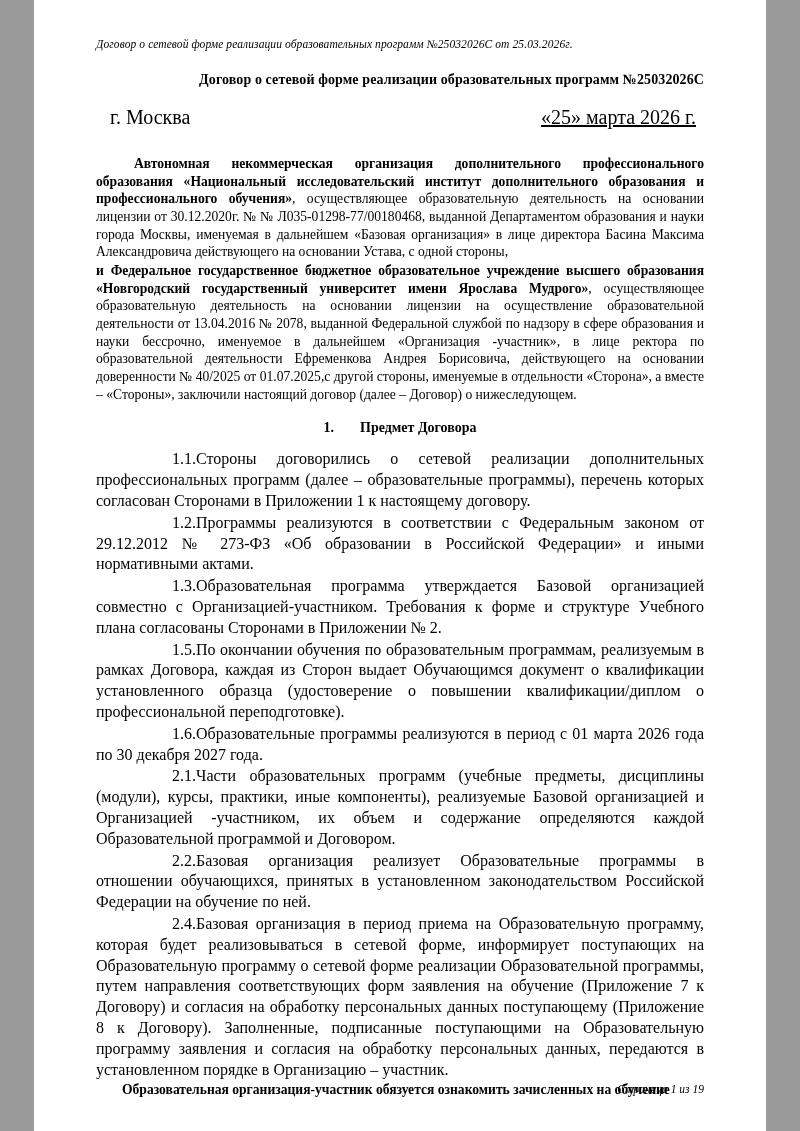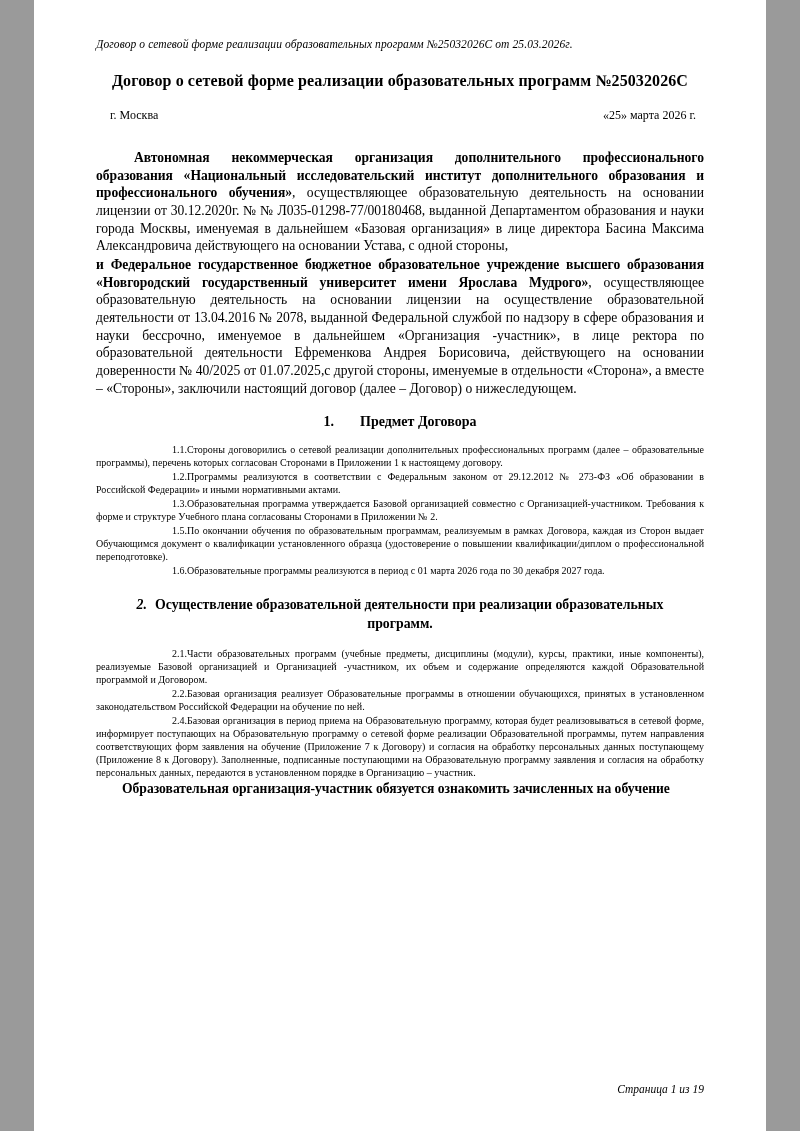--- a/index.html
+++ b/index.html
@@ -19,34 +19,34 @@
     color: #000000;
     overflow: hidden;
   }
   .doc-header {
     font-style: italic;
     font-size: 11.5px;
     margin-bottom: 22px;
     letter-spacing: 0.1px;
   }
   .doc-title {
-    text-align: center;
+    text-align: right;
     font-weight: bold;
-    font-size: 16px;
+    font-size: 14px;
     margin: 0 0 18px 0;
     letter-spacing: 0.1px;
   }
   .place-date {
     display: flex;
     justify-content: space-between;
-    font-size: 12px;
+    font-size: 20px;
     margin: 0 0 26px 0;
   }
   .place-date .left { padding-left: 14px; }
-  .place-date .right { padding-right: 8px; }
+  .place-date .right { padding-right: 8px; text-decoration: underline; }
 
   p.body-par {
     margin: 0 0 1px 0;
     font-size: 13.6px;
     line-height: 1.30;
     text-align: justify;
     text-indent: 38px;
   }
   p.body-par.noindent { text-indent: 0; }
   p.body-par.indent-sm { text-indent: 26px; font-weight: bold; }
@@ -65,21 +65,21 @@
     font-weight: bold;
     font-size: 13.8px;
     margin: 19px 0 14px 0;
     line-height: 1.32;
     padding: 0 18px;
   }
   .section-head-2 .num { font-style: italic; margin-right: 8px; }
 
   .clause {
     margin: 0 0 1px 0;
-    font-size: 10px;
+    font-size: 16px;
     line-height: 1.30;
     text-align: justify;
     text-indent: 38px;
   }
   .clause .cn { display: inline-block; min-width: 34px; }
 
   .footer {
     position: absolute;
     right: 62px;
     bottom: 36px;
@@ -108,23 +108,20 @@
   <div class="section-head">
     <span class="num">1.</span><span>Предмет Договора</span>
   </div>
 
   <p class="clause"><span class="cn">1.1.</span><span>Стороны договорились о сетевой реализации дополнительных профессиональных программ (далее – образовательные программы), перечень которых согласован Сторонами в Приложении 1 к настоящему договору.</span></p>
   <p class="clause"><span class="cn">1.2.</span><span>Программы реализуются в соответствии с Федеральным законом от 29.12.2012 № 273-ФЗ «Об образовании в Российской Федерации» и иными нормативными актами.</span></p>
   <p class="clause"><span class="cn">1.3.</span><span>Образовательная программа утверждается Базовой организацией совместно с Организацией-участником. Требования к форме и структуре Учебного плана согласованы Сторонами в Приложении № 2.</span></p>
   <p class="clause"><span class="cn">1.5.</span><span>По окончании обучения по образовательным программам, реализуемым в рамках Договора, каждая из Сторон выдает Обучающимся документ о квалификации установленного образца (удостоверение о повышении квалификации/диплом о профессиональной переподготовке).</span></p>
   <p class="clause"><span class="cn">1.6.</span><span>Образовательные программы реализуются в период с 01 марта 2026 года по 30 декабря 2027 года.</span></p>
 
-  <div class="section-head-2">
-    <span class="num">2.</span><span>Осуществление образовательной деятельности при реализации образовательных программ.</span>
-  </div>
 
   <p class="clause"><span class="cn">2.1.</span><span>Части образовательных программ (учебные предметы, дисциплины (модули), курсы, практики, иные компоненты), реализуемые Базовой организацией и Организацией -участником, их объем и содержание определяются каждой Образовательной программой и Договором.</span></p>
   <p class="clause"><span class="cn">2.2.</span><span>Базовая организация реализует Образовательные программы в отношении обучающихся, принятых в установленном законодательством Российской Федерации на обучение по ней.</span></p>
   <p class="clause"><span class="cn">2.4.</span><span>Базовая организация в период приема на Образовательную программу, которая будет реализовываться в сетевой форме, информирует поступающих на Образовательную программу о сетевой форме реализации Образовательной программы, путем направления соответствующих форм заявления на обучение (Приложение 7 к Договору) и согласия на обработку персональных данных поступающему (Приложение 8 к Договору). Заполненные, подписанные поступающими на Образовательную программу заявления и согласия на обработку персональных данных, передаются в установленном порядке в Организацию – участник.</span></p>
 
   <p class="body-par indent-sm">Образовательная организация-участник обязуется ознакомить зачисленных на обучение</p>
 
   <div class="footer">Страница 1 из 19</div>
 
 </div>

